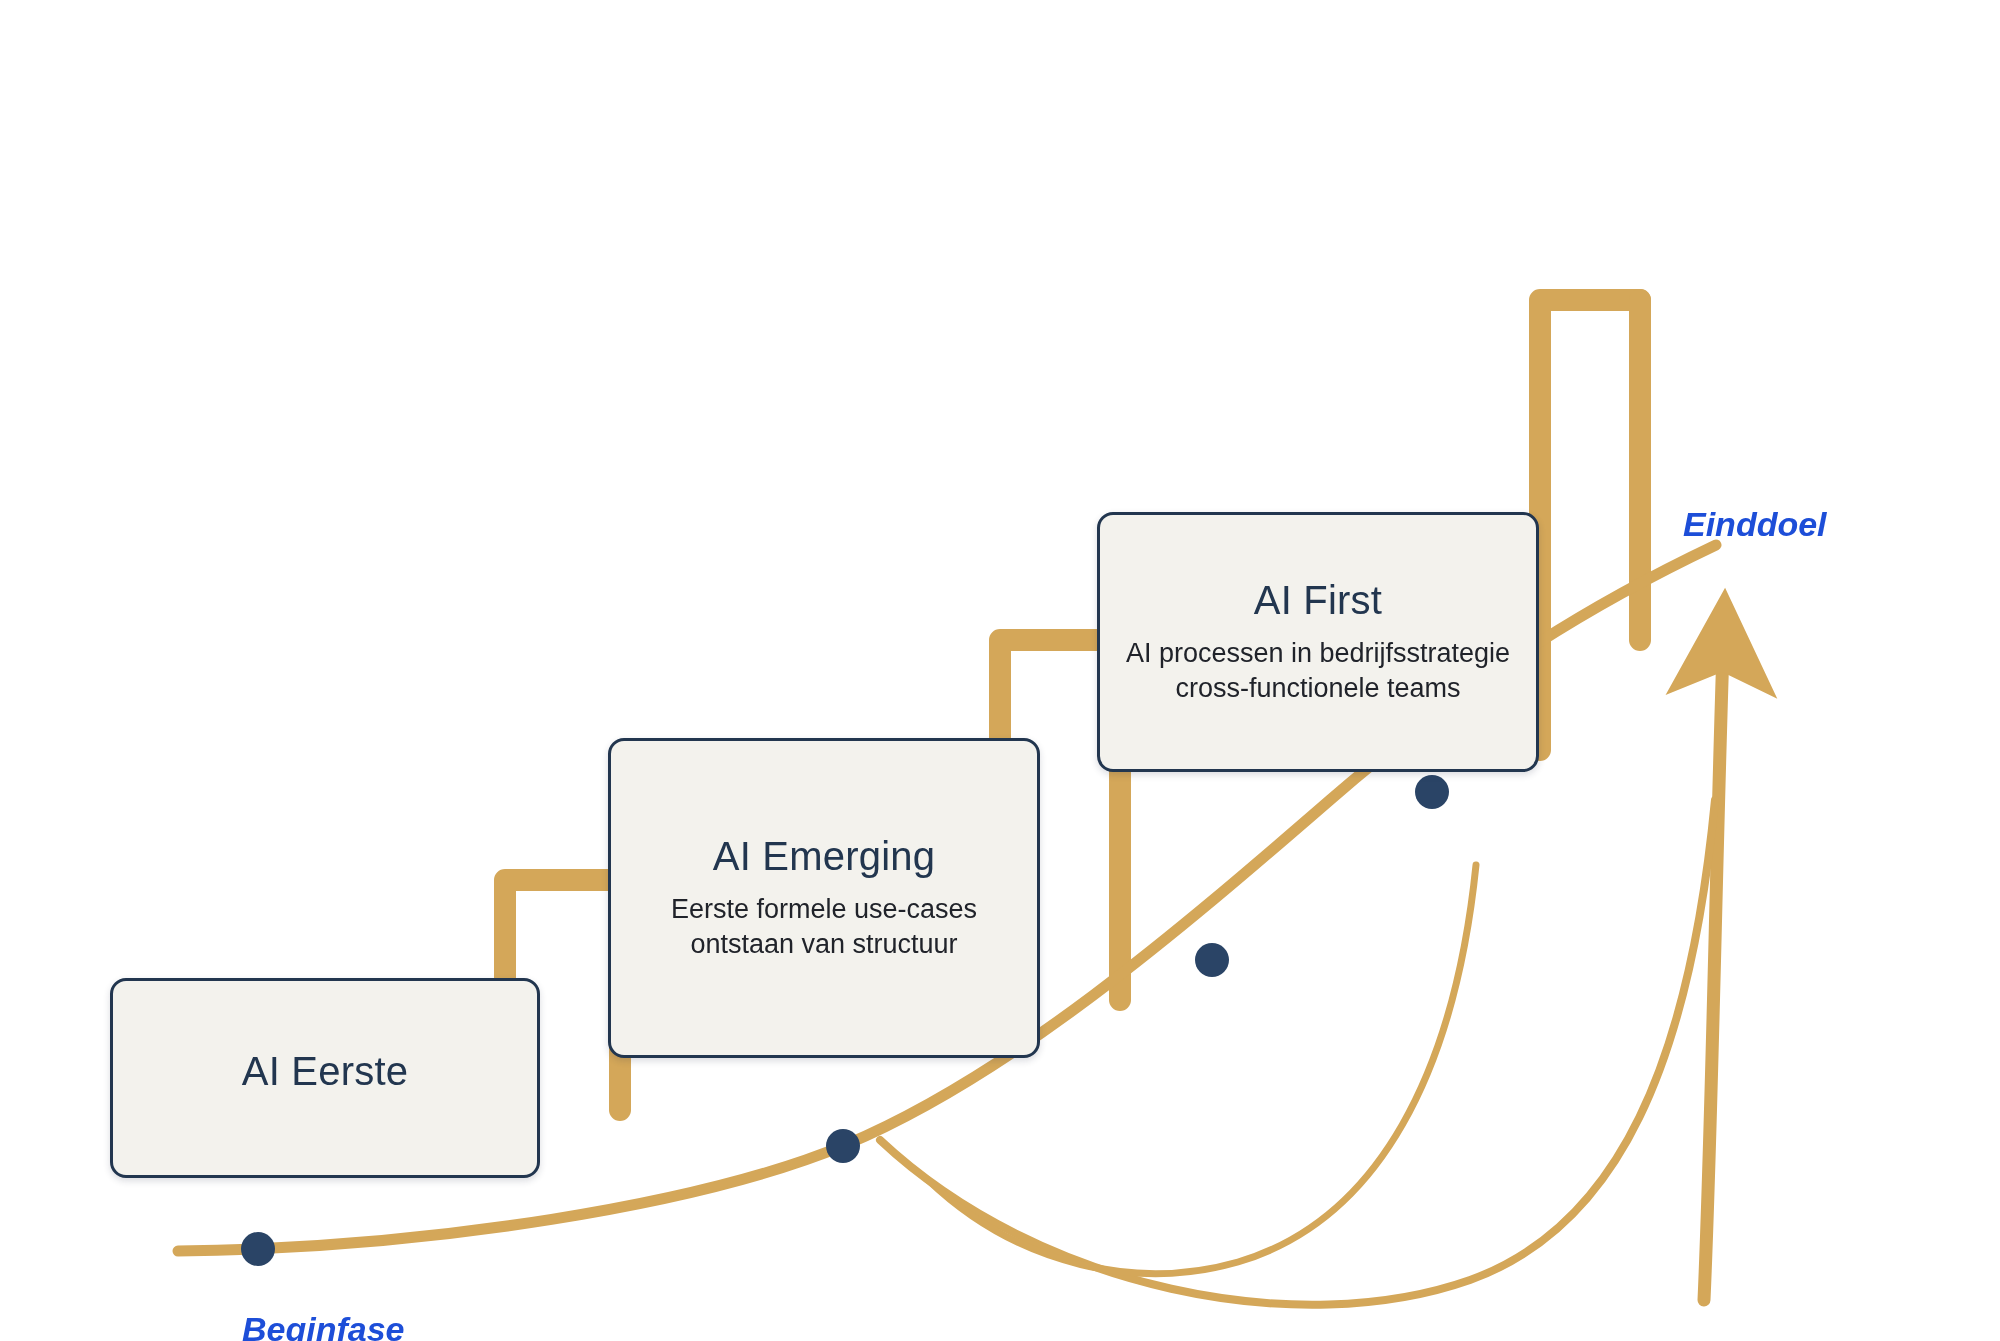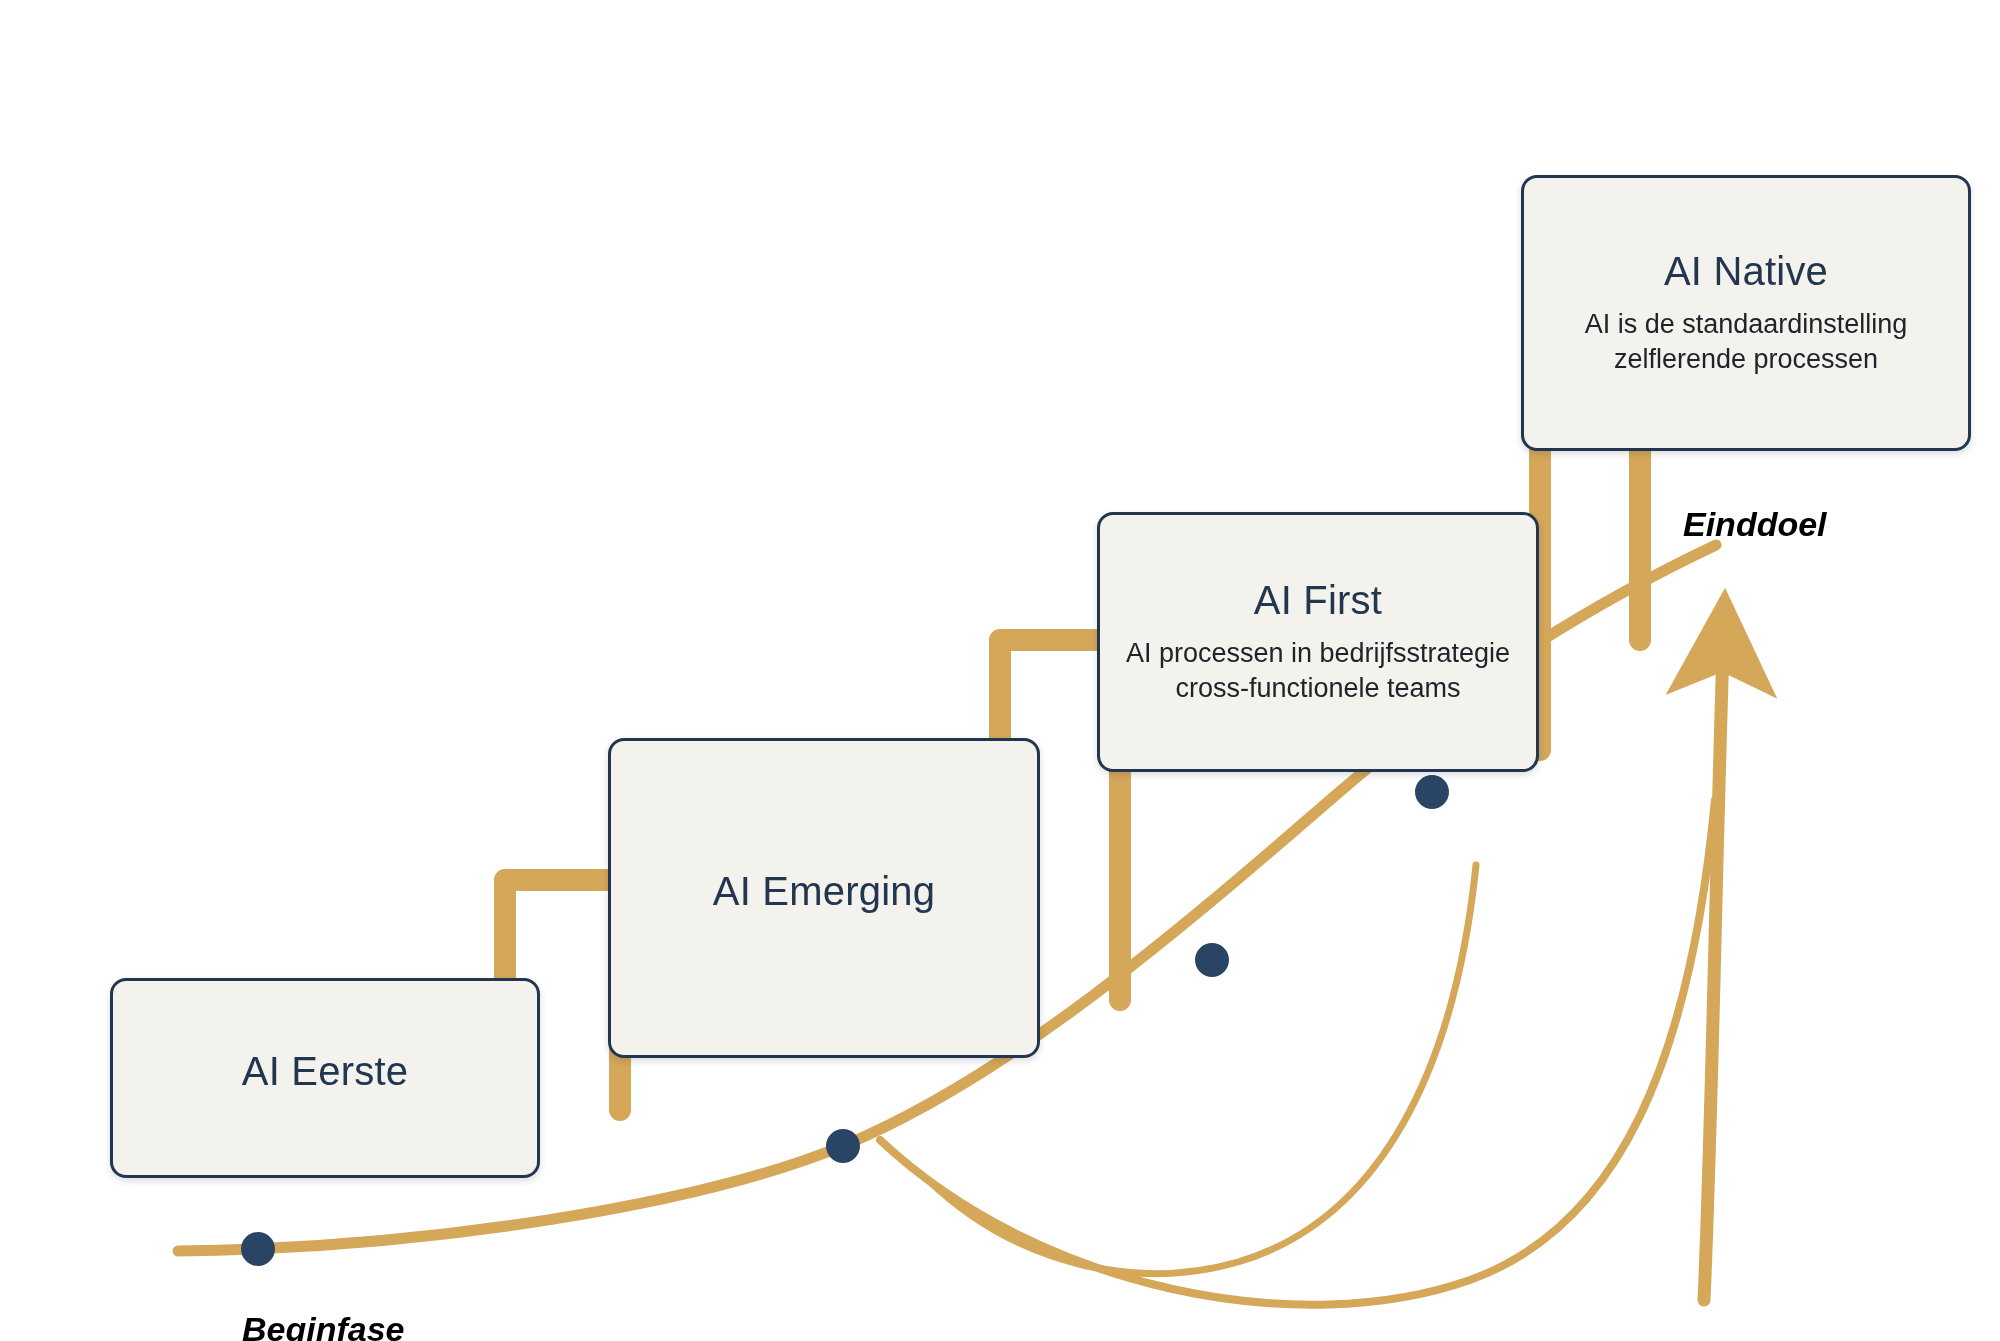--- a/index.html
+++ b/index.html
@@ -50,21 +50,21 @@
     font-weight: 400;
     line-height: 1.28;
     padding: 0 16px;
     white-space: pre-line;
   }
   .end-label {
     position: absolute;
     font-size: 34px;
     font-style: italic;
     font-weight: 700;
-    color: #000000;
+    color: #1d4ed8;
     z-index: 6;
     white-space: nowrap;
   }
 </style>
 </head>
 <body>
 
 <div id="stage">
 
   <svg id="art" viewBox="0 0 2000 1341">
@@ -111,31 +111,28 @@
       <circle cx="1432" cy="792" r="17"></circle>
     </g>
   </svg>
 
   <div class="card" style="left:110px; top:978px; width:430px; height:200px;">
     <div class="card-title">AI Eerste</div>
   </div>
 
   <div class="card" style="left:608px; top:738px; width:432px; height:320px;">
     <div class="card-title">AI Emerging</div>
+    <div class="card-desc">Eerste formele use-cases
+ontstaan van structuur</div>
   </div>
 
   <div class="card" style="left:1097px; top:512px; width:442px; height:260px;">
     <div class="card-title">AI First</div>
     <div class="card-desc">AI processen in bedrijfsstrategie
 cross-functionele teams</div>
   </div>
 
-  <div class="card" style="left:1521px; top:175px; width:450px; height:276px;">
-    <div class="card-title">AI Native</div>
-    <div class="card-desc">AI is de standaardinstelling
-zelflerende processen</div>
-  </div>
 
   <div class="end-label" style="left:242px; top:1310px;">Beginfase</div>
 
   <div class="end-label" style="left:1683px; top:505px;">Einddoel</div>
 
 </div>
 
 </body></html>

